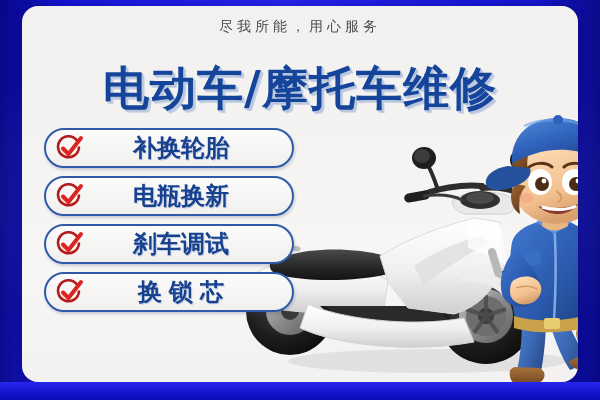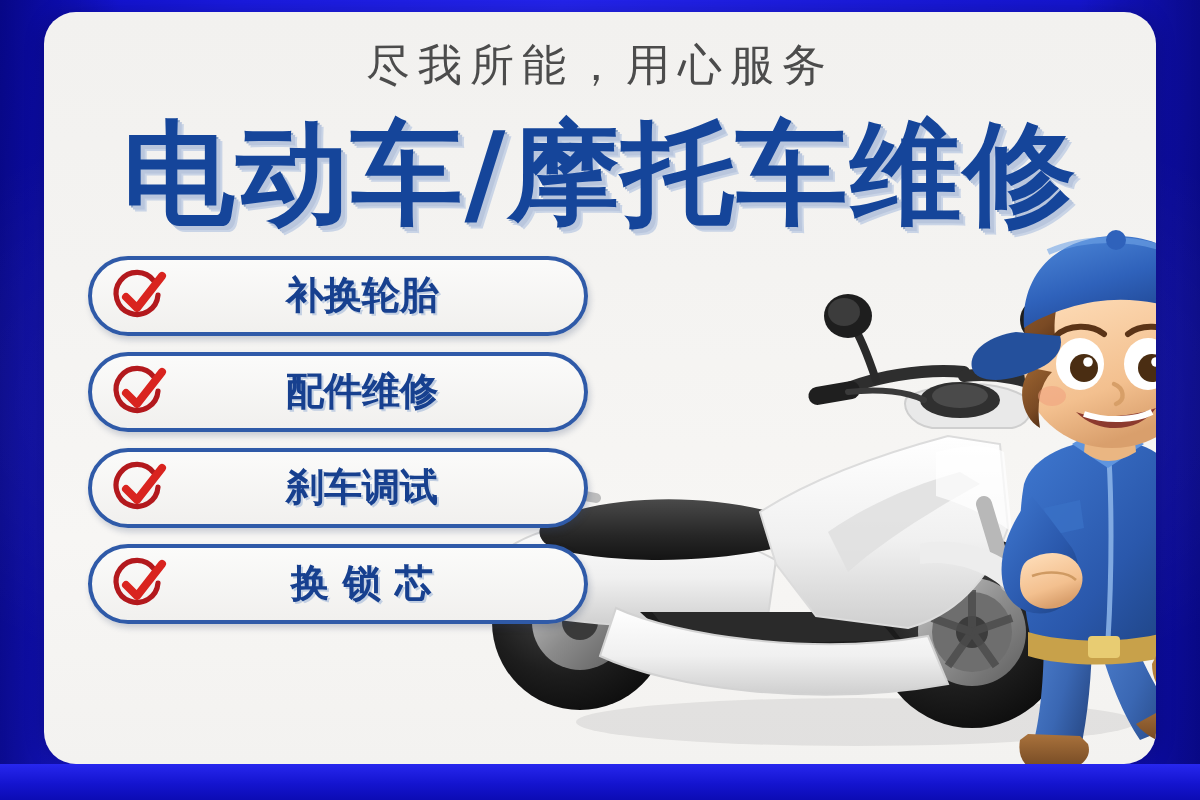--- a/index.html
+++ b/index.html
@@ -37,33 +37,33 @@
     box-shadow: 0 0 10px rgba(0,0,0,0.22);
     overflow: hidden;
     z-index: 1;
   }
   .tagline {
     position: absolute;
     left: 0;
     top: 12px;
     width: 100%;
     text-align: center;
-    font-size: 22px;
+    font-size: 14px;
     letter-spacing: 4px;
     color: #4c4c4c;
     font-weight: 500;
     font-family: "DejaVu Sans", "Liberation Sans", sans-serif;
   }
   .headline {
     position: absolute;
     left: 0;
     top: 56px;
     width: 100%;
     text-align: center;
-    font-size: 56px;
+    font-size: 46px;
     line-height: 52px;
     font-weight: 900;
     letter-spacing: 1px;
     color: #15459a;
     font-family: "DejaVu Sans", "Liberation Sans", sans-serif;
     text-shadow:
       2px 2px 0 #b9c6dd,
       3px 3px 0 #c9d4e6,
       1px 1px 0 #8fa6c8;
     white-space: nowrap;
@@ -93,21 +93,21 @@
     width: 30px;
     height: 30px;
     flex: 0 0 30px;
     position: relative;
   }
   .check-icon svg { display: block; }
   .pill-label {
     flex: 1;
     text-align: center;
     padding-right: 14px;
-    font-size: 19px;
+    font-size: 24px;
     font-weight: 900;
     color: #17408f;
     font-family: "DejaVu Sans", "Liberation Sans", sans-serif;
     text-shadow: 1px 1px 0 #c2cfe2;
     white-space: nowrap;
   }
   .pill-label.spaced { letter-spacing: 7px; padding-left: 7px; text-align: center; }
 
   
   .art {
@@ -351,21 +351,21 @@
         <span class="pill-label">补换轮胎</span>
       </div>
 
       <div class="pill">
         <span class="check-icon">
           <svg width="30" height="30" viewBox="0 0 30 30" xmlns="http://www.w3.org/2000/svg">
             <path d="M23 7.5 A 10.5 10.5 0 1 0 25 14.5" fill="none" stroke="#b3191d" stroke-width="2.6" stroke-linecap="round"></path>
             <path d="M9 15.5 L 14.5 21 L 27 5" fill="none" stroke="#d9241f" stroke-width="4" stroke-linecap="round" stroke-linejoin="round"></path>
           </svg>
         </span>
-        <span class="pill-label">配件维修</span>
+        <span class="pill-label">电瓶换新</span>
       </div>
 
       <div class="pill">
         <span class="check-icon">
           <svg width="30" height="30" viewBox="0 0 30 30" xmlns="http://www.w3.org/2000/svg">
             <path d="M23 7.5 A 10.5 10.5 0 1 0 25 14.5" fill="none" stroke="#b3191d" stroke-width="2.6" stroke-linecap="round"></path>
             <path d="M9 15.5 L 14.5 21 L 27 5" fill="none" stroke="#d9241f" stroke-width="4" stroke-linecap="round" stroke-linejoin="round"></path>
           </svg>
         </span>
         <span class="pill-label">刹车调试</span>

